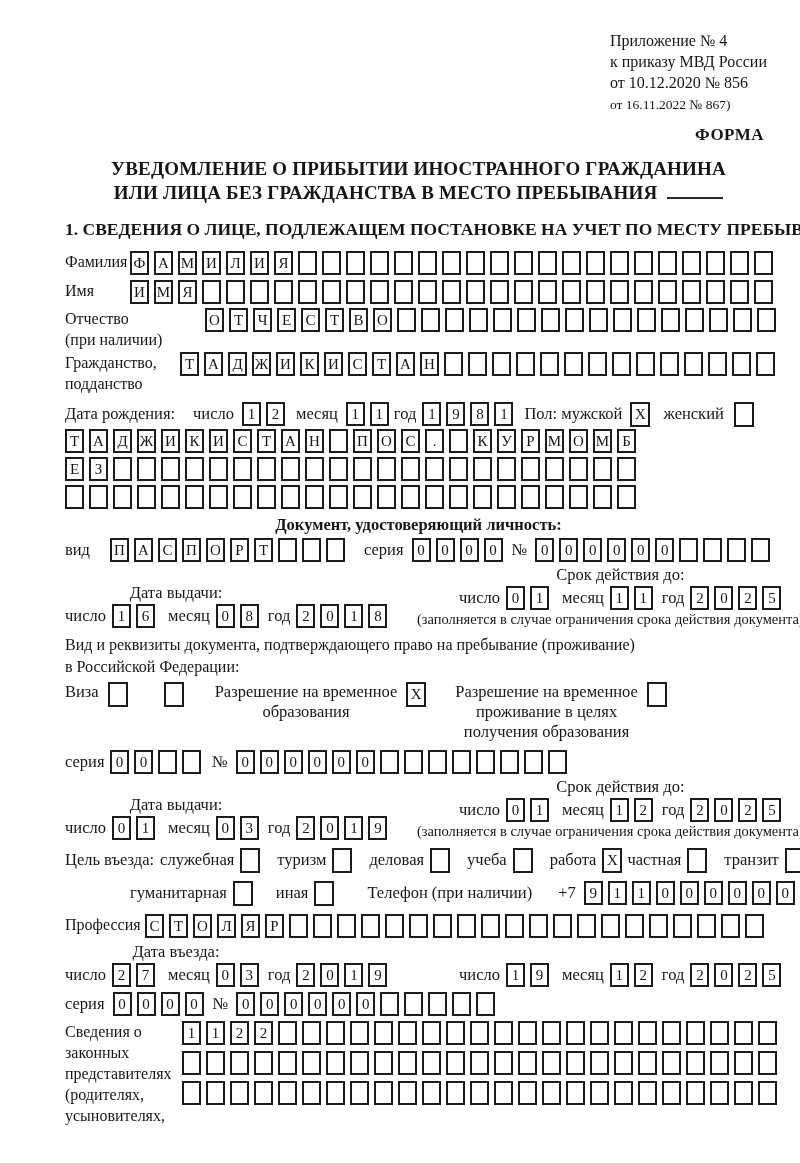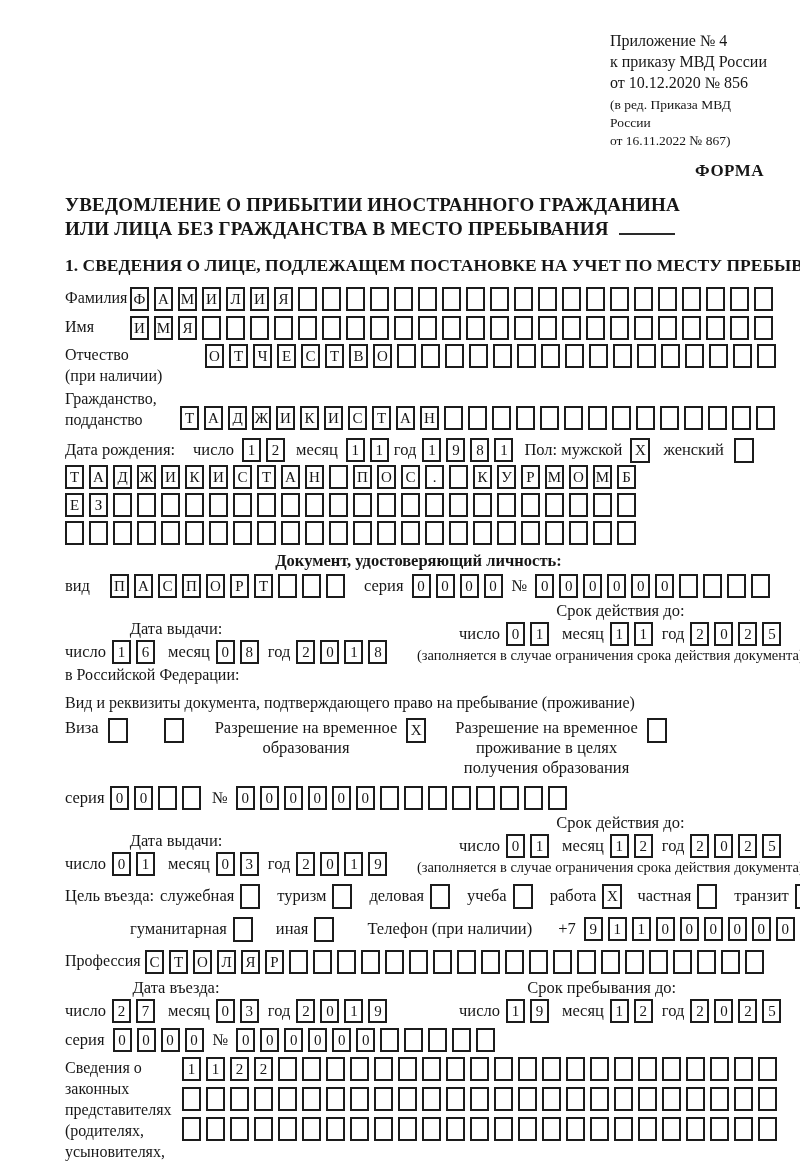--- a/index.html
+++ b/index.html
@@ -5,38 +5,38 @@
   html,body{margin:0;padding:0;background:#e8e8e8;}
   .page{
     width:800px;height:1163px;margin:0 auto;background:#ffffff;color:#161616;
     font-family:"Liberation Serif","DejaVu Serif",serif;
     box-sizing:border-box;padding:30px 28px 0 65px;overflow:hidden;position:relative;
   }
   .appendix{margin-left:545px;font-size:16px;line-height:21px;}
   .appendix .small{font-size:13.5px;line-height:18px;}
   .appendix .gap{height:3px;}
   .forma{margin-top:10px;text-align:right;padding-right:8px;font-weight:bold;font-size:17px;letter-spacing:.5px;line-height:21px;}
-  .title{margin-top:12px;font-weight:bold;font-size:19px;line-height:24px;letter-spacing:.2px;font-family:Liberation Serif, serif;}
+  .title{margin-top:12px;text-align:center;font-weight:bold;font-size:19px;line-height:24px;letter-spacing:.2px;font-family:Liberation Serif, serif;}
   .uline{display:inline-block;width:56px;border-bottom:2.5px solid #2a2a2a;margin-left:10px;height:14px;}
   .section-h{margin-top:18px;font-weight:bold;font-size:17.5px;line-height:20px;white-space:nowrap;}
 
   .row{display:flex;align-items:flex-start;}
   .lbl{font-size:16px;line-height:21px;flex:none;}
   .lbl div{line-height:21px;}
   .w65{width:65px;}  .w140{width:140px;}  .w115{width:115px;}
   .w145{width:145px;} .w80{width:80px;}  .w117{width:117px;}
   .cells{display:flex;flex:none;}
   .cell{
     flex:none;width:15px;height:20px;border:2px solid #1c1c1c;margin-right:5px;
     font-size:15px;line-height:20px;text-align:center;overflow:hidden;background:#fff;
   }
   .cellcol .cells{margin-bottom:4px;}
   .cbox .cell{width:16px;height:21px;line-height:21px;}
   .il{font-size:16.5px;line-height:24px;white-space:nowrap;flex:none;}
-  .mt2{margin-top:2px;align-items:flex-end;} .mt3{margin-top:3px;} .mt4{margin-top:4px;} .mt5{margin-top:5px;}
+  .mt2{margin-top:2px;} .mt3{margin-top:3px;} .mt4{margin-top:4px;} .mt5{margin-top:5px;}
   .mt6{margin-top:6px;} .mt8{margin-top:8px;} .mt12{margin-top:12px;} .mt14{margin-top:14px;}
 
   .center-b{font-weight:bold;text-align:center;font-size:16.5px;line-height:20px;}
   .dates-row{display:flex;align-items:flex-end;}
   .dg-left{width:352px;flex:none;}
   .dg-right{flex:1;}
   .dtitle{text-align:center;font-size:16.5px;line-height:19px;}
   .dline{display:flex;align-items:flex-start;margin-top:2px;}
   .dline .il{margin-right:6px;}
   .note-right{text-align:right;font-size:14.5px;line-height:17px;padding-right:20px;white-space:nowrap;margin-top:1px;}
@@ -49,21 +49,20 @@
 </head>
 <body>
 
 <div class="page">
 
   <div class="appendix">
     <div>Приложение № 4</div>
     <div>к приказу МВД России</div>
     <div>от 10.12.2020 № 856</div>
     <div class="gap"></div>
-    <div class="small">(в ред. Приказа МВД России</div>
     <div class="small">от 16.11.2022 № 867)</div>
   </div>
 
   <div class="forma">ФОРМА</div>
 
   <div class="title">
     <div>УВЕДОМЛЕНИЕ О ПРИБЫТИИ ИНОСТРАННОГО ГРАЖДАНИНА</div>
     <div><span>ИЛИ ЛИЦА БЕЗ ГРАЖДАНСТВА В МЕСТО ПРЕБЫВАНИЯ</span><span class="uline"></span></div>
   </div>
 
@@ -393,22 +392,22 @@
             <span class="cell">2</span>
             <span class="cell">0</span>
             <span class="cell">2</span>
             <span class="cell">5</span>
           </div>
       </div>
       <div class="note-right">(заполняется в случае ограничения срока действия документа)</div>
     </div>
   </div>
 
+  <div class="lbl mt6" style="line-height:22px">Вид и реквизиты документа, подтверждающего право на пребывание (проживание)</div>
   <div class="lbl" style="line-height:22px">в Российской Федерации:</div>
-  <div class="lbl mt6" style="line-height:22px">Вид и реквизиты документа, подтверждающего право на пребывание (проживание)</div>
 
   <div class="row mt4">
     <div class="pblock">
       <span class="ptxt">Виза</span>
       <div class="cells cbox">
           <span class="cell"></span>
         </div>
     </div>
     <div class="pblock" style="margin-left:22px">
       <div class="cells cbox">
@@ -536,21 +535,21 @@
       <div class="cells cbox">
           <span class="cell"></span>
         </div>
     </div>
     <div class="pair" style="margin-left:12px">
       <span class="il">работа</span>
       <div class="cells cbox">
           <span class="cell">X</span>
         </div>
     </div>
-    <div class="pair" style="margin-left:10px">
+    <div class="pair" style="">
       <span class="il">частная</span>
       <div class="cells cbox">
           <span class="cell"></span>
         </div>
     </div>
     <div class="pair" style="margin-left:12px">
       <span class="il">транзит</span>
       <div class="cells cbox">
           <span class="cell"></span>
         </div>
@@ -635,21 +634,20 @@
         <span class="il" style="margin-left:4px">год</span>
         <div class="cells">
             <span class="cell">2</span>
             <span class="cell">0</span>
             <span class="cell">1</span>
             <span class="cell">9</span>
           </div>
       </div>
     </div>
     <div class="dg-right">
-      <div class="dtitle">Срок пребывания до:</div>
       <div class="dline" style="margin-left:42px">
         <span class="il">число</span>
         <div class="cells">
             <span class="cell">1</span>
             <span class="cell">9</span>
           </div>
         <span class="il" style="margin-left:8px">месяц</span>
         <div class="cells">
             <span class="cell">1</span>
             <span class="cell">2</span>

